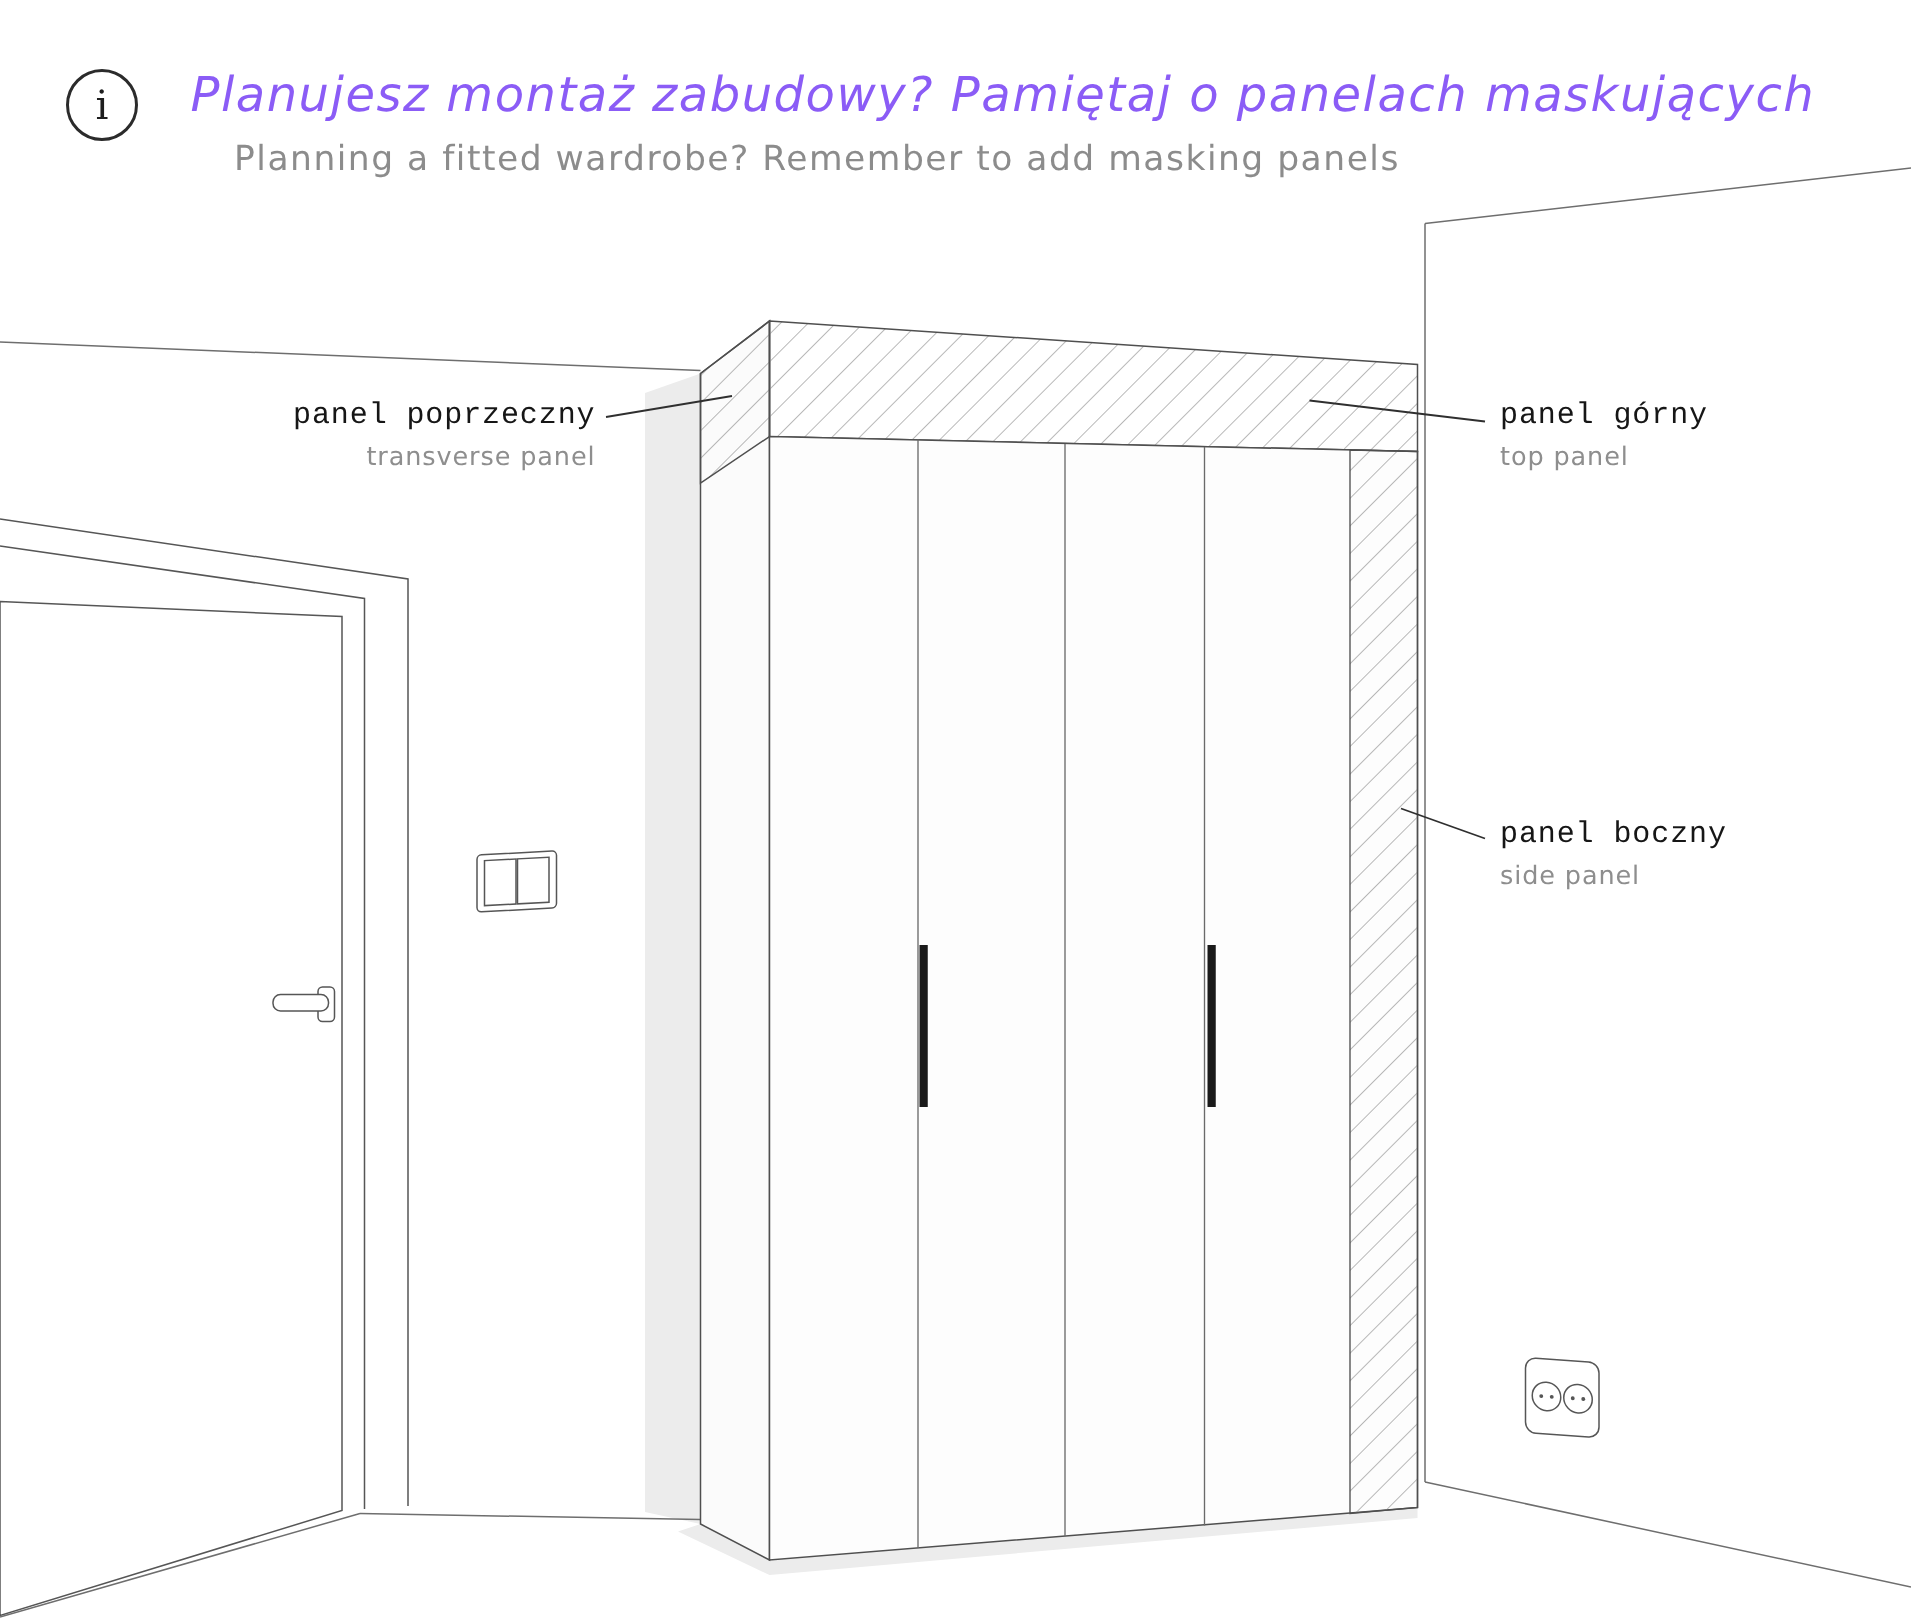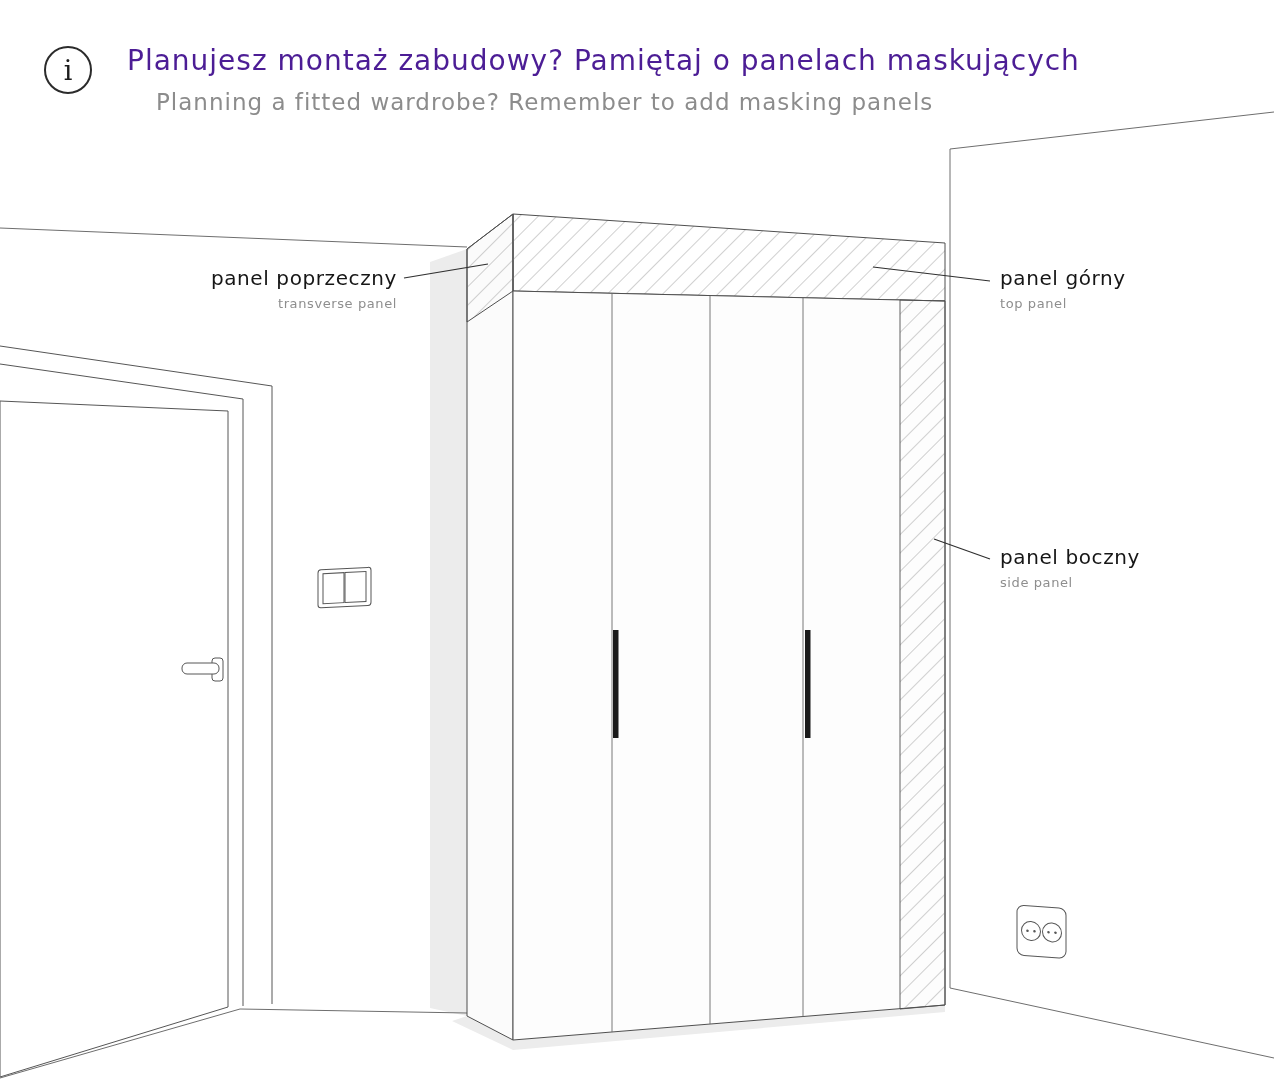--- a/index.html
+++ b/index.html
@@ -13,30 +13,31 @@
   .drawing{position:absolute;left:0;top:0;width:1274px;height:1080px;}
   .info-icon{
     position:absolute;left:44px;top:46px;width:44px;height:44px;
     border:2.5px solid #2b2b2b;border-radius:50%;
     display:flex;align-items:center;justify-content:center;
     font-family:"DejaVu Serif", serif;
     font-size:27px;color:#1d1d1d;line-height:1;
   }
   .title-block{position:absolute;left:127px;top:44px;}
   .title-pl{
-    font-size:28px;color:#4c1d95;letter-spacing:1px;line-height:1.2;
+    font-size:32px;color:#8b5cf6;letter-spacing:1px;line-height:1.2;
     white-space:nowrap;
+    font-style:italic;
   }
   .title-en{
     font-size:23px;color:#8c8c8c;letter-spacing:1px;line-height:1.2;
     margin-top:11px;white-space:nowrap;margin-left:29px;
   }
   .callout{position:absolute;white-space:nowrap;}
-  .callout .pl{font-size:20px;color:#161616;letter-spacing:0.6px;line-height:1;}
-  .callout .en{font-size:13px;color:#8e8e8e;letter-spacing:0.6px;line-height:1;margin-top:9px;}
+  .callout .pl{font-size:20px;color:#161616;letter-spacing:0.6px;line-height:1;font-family:Liberation Mono, monospace;}
+  .callout .en{font-size:17px;color:#8e8e8e;letter-spacing:0.6px;line-height:1;margin-top:9px;}
   .callout.right-align{text-align:right;}
 </style>
 </head>
 <body>
 
 <div class="stage">
 
   <svg class="drawing" viewBox="0 0 1274 1080">
     <defs>
       <pattern id="hatch" width="13" height="13" patternUnits="userSpaceOnUse" patternTransform="rotate(45)">

